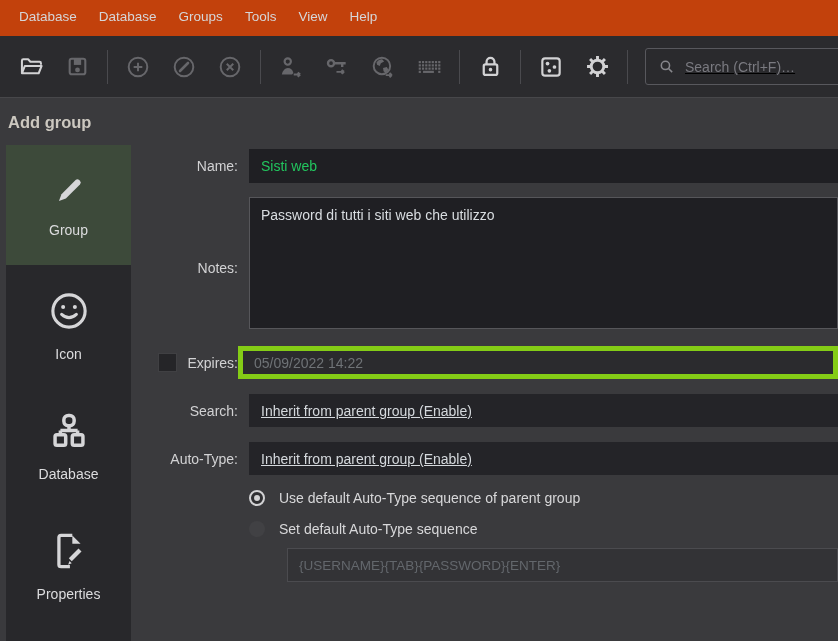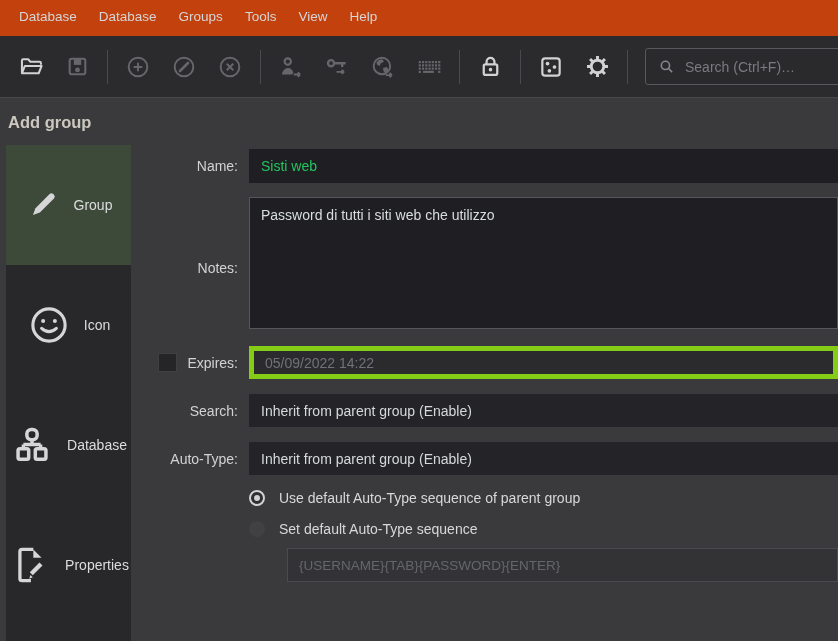--- a/index.html
+++ b/index.html
@@ -6,63 +6,63 @@
   html,body { width:838px; height:641px; overflow:hidden; background:#3a3a3d;
               font-family:"Liberation Sans", sans-serif; }
   .app { width:838px; height:641px; display:flex; flex-direction:column; background:#3a3a3d; }
 
   
   .menubar { height:36px; background:#c2410c; display:flex; align-items:flex-start; padding-left:8px; flex-shrink:0; }
   .menu-item { color:#d6d6d8; font-size:13.5px; padding:9px 11px; cursor:default; }
 
   
   .toolbar { height:62px; background:#2b2b2e; border-bottom:1px solid #47474a;
-             display:flex; align-items:center; padding:0 0 0 8px; flex-shrink:0; }
+             display:flex; align-items:center; padding:0 0 0 8px; flex-shrink:0;text-decoration:underline; }
   .tbtn { width:46px; height:46px; display:flex; align-items:center; justify-content:center; flex-shrink:0; }
   .tbtn svg { color:#d2d2d4; }
   .tbtn.dim svg { color:#67676b; }
   .tsep { width:1px; height:34px; background:#4a4a4e; margin:0 7px; flex-shrink:0; }
   .searchbox { flex:1; height:37px; margin-left:10px; background:#2a2a2d; border:1px solid #58585d;
                border-radius:3px; display:flex; align-items:center; padding-left:12px; gap:10px; }
   .searchbox svg { color:#87878c; flex-shrink:0; }
   .searchbox input { flex:1; background:transparent; border:none; outline:none; color:#d6d6d8; font-size:14px;
                      font-family:"Liberation Sans", sans-serif; }
   .searchbox input::placeholder { color:#7a7a80; }
 
   
   .header { padding:15px 8px 13px 8px; flex-shrink:0; }
   .header h1 { font-size:16.5px; font-weight:bold; color:#ccc8c0; }
 
   
   .bodywrap { flex:1; display:flex; overflow:hidden; }
 
   .catlist { width:125px; margin-left:6px; background:#28282b; flex-shrink:0; display:flex; flex-direction:column; }
-  .cat { height:120px; display:flex; align-items:center; justify-content:center; gap:13px; cursor:default; }
+  .cat { height:120px; display:flex; flex-direction:column; align-items:center; justify-content:center; gap:13px; cursor:default; }
   .cat.selected { background:#3d4a3a; }
   .cat svg { color:#d6d6d8; }
   .cat .cat-label { color:#dcdcde; font-size:14px; }
 
   .form { flex:1; margin-left:19px; padding-top:2px; overflow:hidden; }
   .row { display:flex; align-items:center; }
   .lbl { width:88px; flex-shrink:0; text-align:right; margin-right:11px; color:#d2d2d4; font-size:14px; }
   .fld { flex:1; min-width:0; }
 
   input.line { width:100%; height:34px; background:#1f1f23; border:none; outline:none; color:#22c55e;
                font-size:14px; padding:0 12px; font-family:"Liberation Sans", sans-serif; }
   textarea.notes { width:100%; height:132px; background:#1f1f23; border:1px solid #56565a; outline:none;
                    color:#d9dde1; font-size:14px; padding:9px 11px; resize:none;
                    font-family:"Liberation Sans", sans-serif; }
   input.disabled-dt { width:100%; height:33px; background:#2b2b2e; border:5px solid #84cc16; outline:none;
                       color:#6f7377; font-size:14px; padding:0 11px; font-family:"Liberation Sans", sans-serif; }
   .combo { width:100%; height:33px; background:#242428; display:flex; align-items:center; padding-left:12px;
-           color:#d5d9dd; font-size:14px; cursor:default; }
+           color:#d5d9dd; font-size:14px; cursor:default;text-decoration:underline; }
 
   .chk { width:19px; height:19px; background:#252528; border:1px solid #404043; flex-shrink:0; }
   .lbl-expires { width:88px; flex-shrink:0; display:flex; align-items:center; justify-content:flex-end;
-                 gap:10px; margin-right:11px; }
+                 gap:10px; margin-right:0; }
   .lbl-expires .txt { color:#d2d2d4; font-size:14px; }
 
   .radiorow { display:flex; align-items:center; padding-left:99px; gap:14px; height:20px; }
   .radio { width:16px; height:16px; border-radius:50%; flex-shrink:0; position:relative; }
   .radio.checked { border:2px solid #d2d2d4; background:#2f2f32; }
   .radio.checked::after { content:""; position:absolute; left:3px; top:3px; width:6px; height:6px;
                           border-radius:50%; background:#d2d2d4; }
   .radio.unchecked { background:#414144; }
   .radio-label { color:#d8d8da; font-size:14px; }
 

